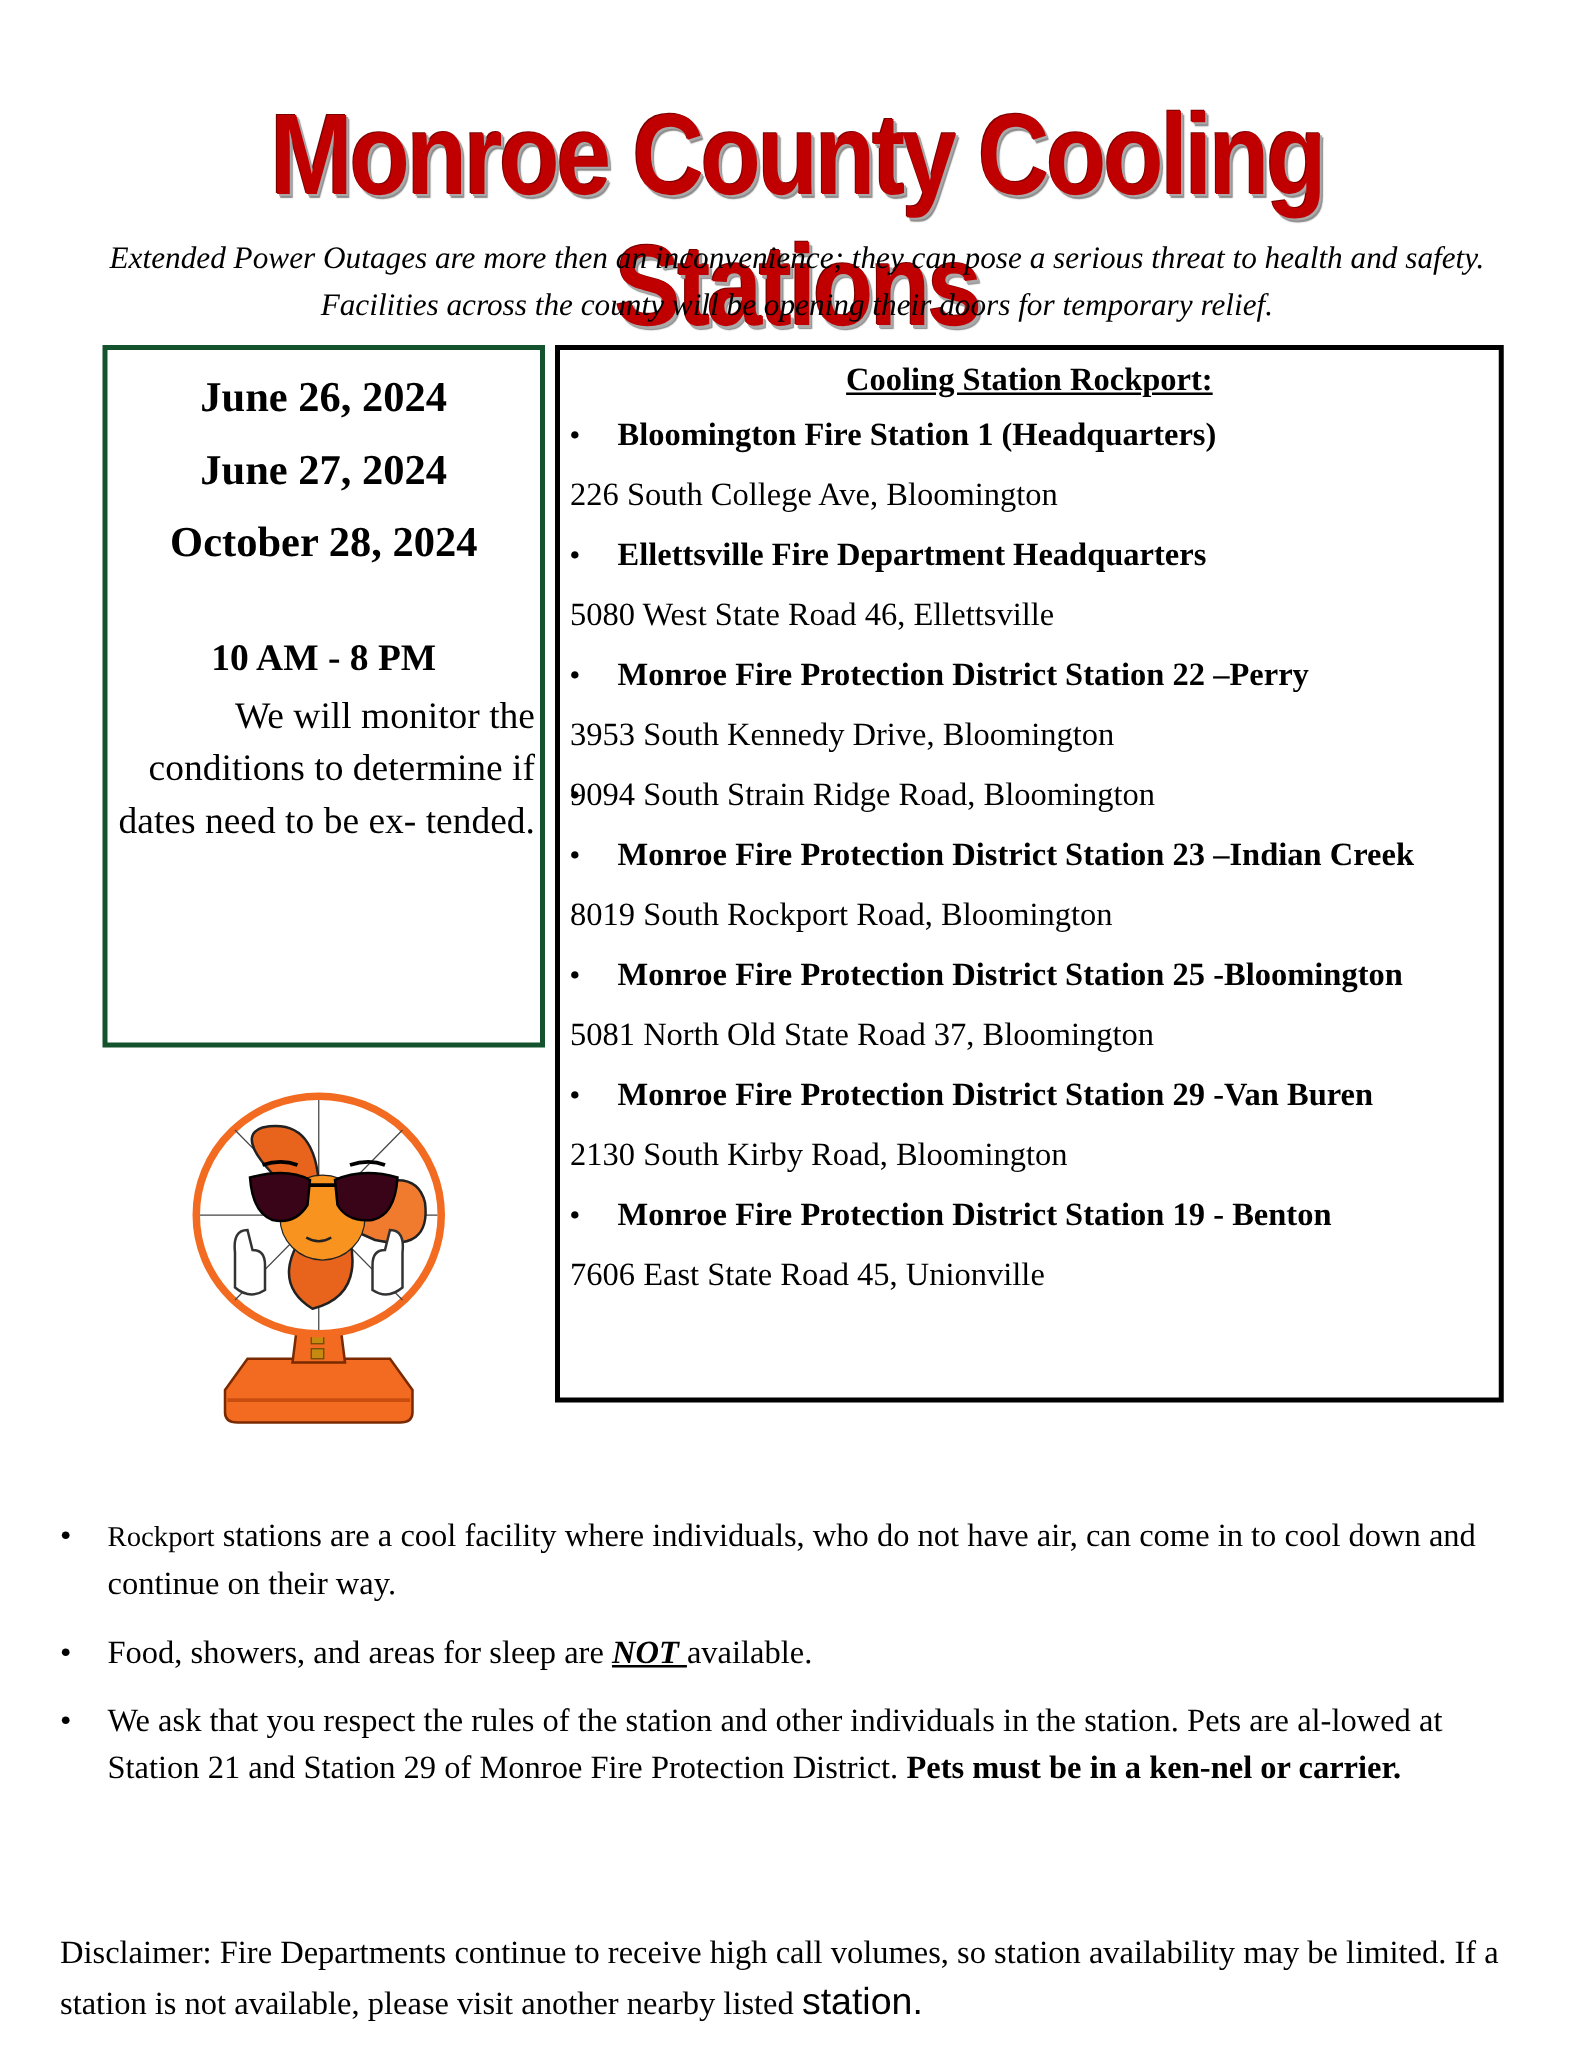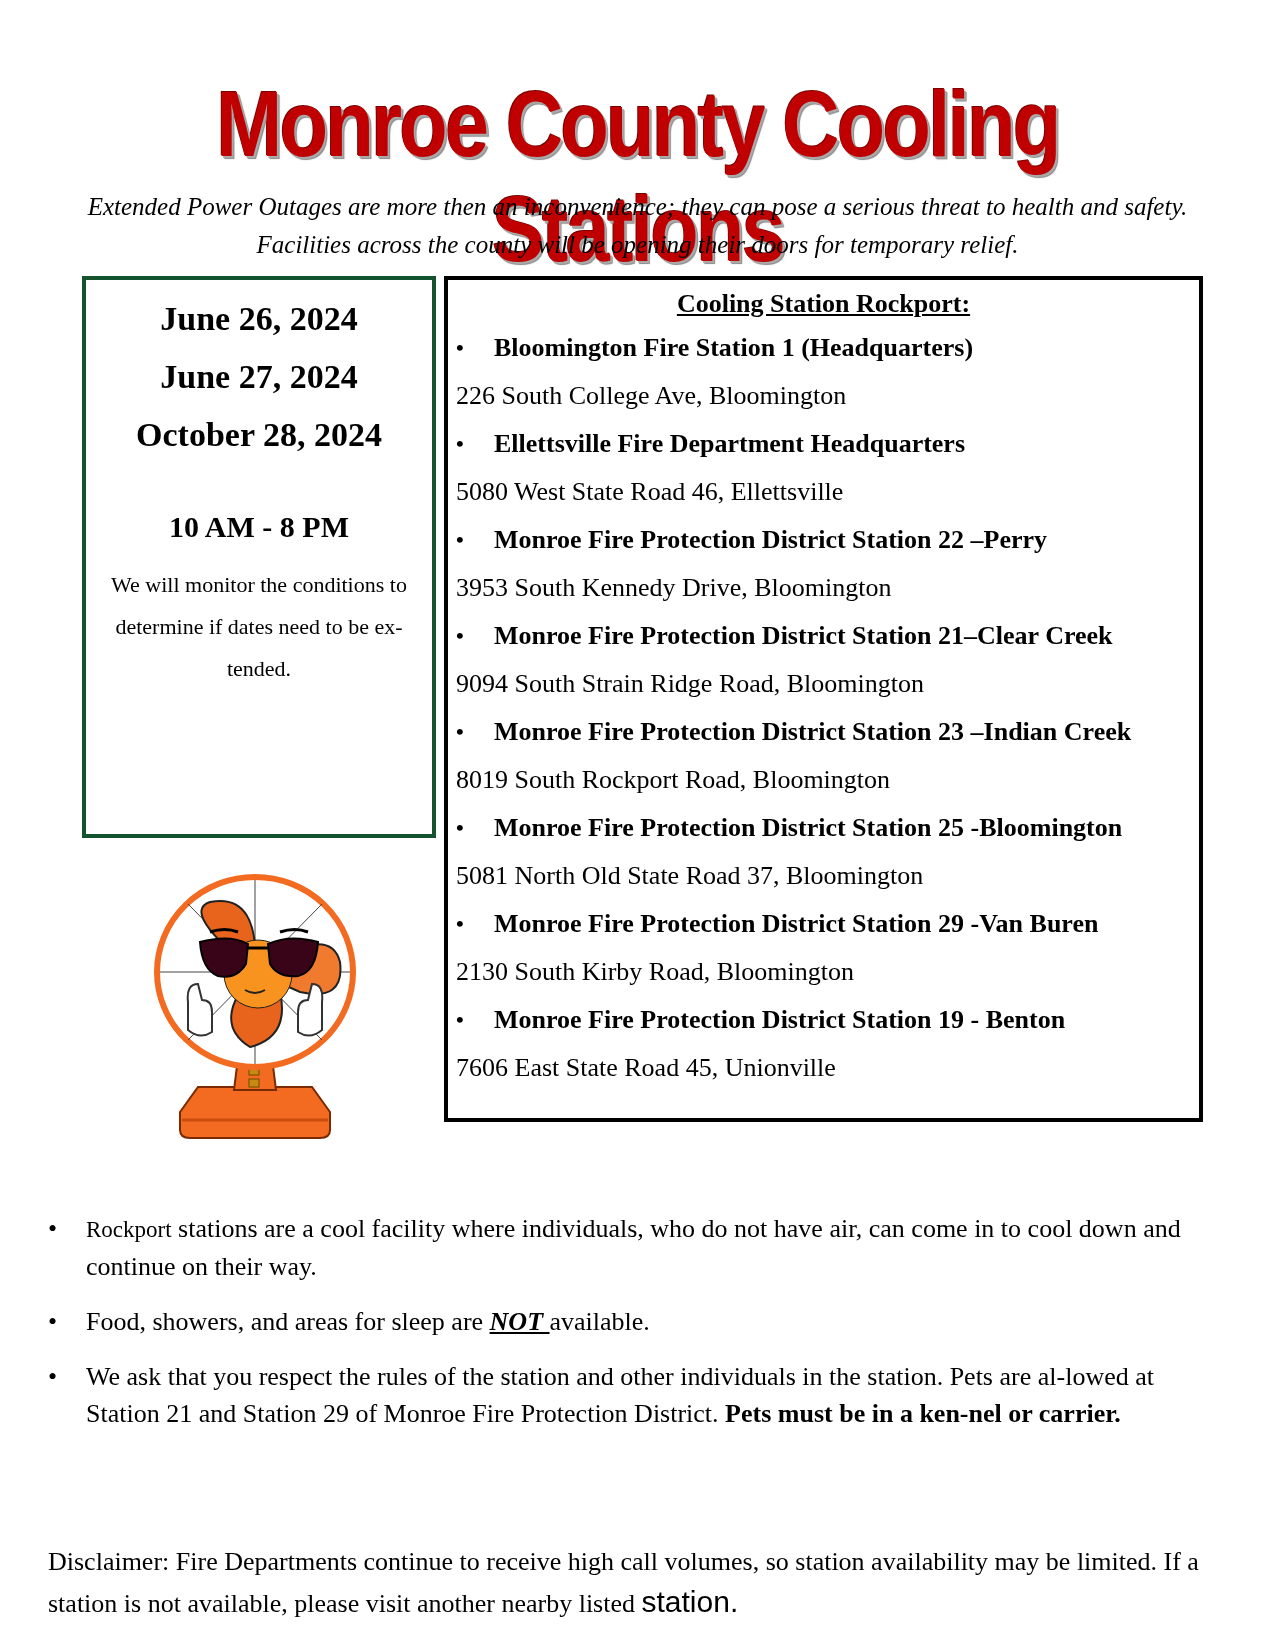--- a/index.html
+++ b/index.html
@@ -10,21 +10,21 @@
            font-size: 92px; letter-spacing: -3px; color: #c00000;
            transform: scaleX(0.86); transform-origin: center;
            text-shadow: 2px 2px 0 #a9a9a9, 3px 3px 1px #8a8a8a, -1px -1px 0 #7a0000; }
   .intro { position: absolute; left: 60px; top: 188px; width: 1155px; text-align: center;
            font-style: italic; font-size: 25px; line-height: 38px; }
   .datebox { position: absolute; left: 82px; top: 276px; width: 346px; height: 554px;
              border: 4px solid #14532d; box-sizing: content-box; }
   .dates { margin-top: 10px; text-align: center; }
   .date { font-weight: bold; font-size: 34px; line-height: 58px; }
   .hours { text-align: center; font-weight: bold; font-size: 30px; margin-top: 46px; }
-  .monitor { text-align: center; font-size: 22px; line-height: 42px; margin-top: 20px; padding: 0 4px; }
+  .monitor { text-align: right; font-size: 30px; line-height: 42px; margin-top: 8px; padding: 0 4px; }
   .locbox { position: absolute; left: 444px; top: 276px; width: 751px; height: 838px;
             border: 4px solid #000; box-sizing: content-box; }
   .loc-heading { text-align: center; font-weight: bold; text-decoration: underline;
                  font-size: 26px; margin-top: 8px; line-height: 32px; }
   .stations { list-style: none; margin: 4px 0 0 0; padding: 0 0 0 8px; }
   .station-name { font-weight: bold; font-size: 26px; line-height: 48px; position: relative; padding-left: 38px;
                   white-space: nowrap; }
   .station-name .bullet { position: absolute; left: 0; top: 0; font-size: 22px; }
   .station-addr { font-size: 26px; line-height: 48px; white-space: nowrap; }
   .fan { position: absolute; left: 140px; top: 872px; width: 230px; height: 280px; }
@@ -62,21 +62,21 @@
     </li>
     <li>
       <div class="station-name"><span class="bullet">•</span><span>Ellettsville Fire Department Headquarters</span></div>
       <div class="station-addr">5080 West State Road 46, Ellettsville</div>
     </li>
     <li>
       <div class="station-name"><span class="bullet">•</span><span>Monroe Fire Protection District Station 22 –Perry</span></div>
       <div class="station-addr">3953 South Kennedy Drive, Bloomington</div>
     </li>
     <li>
-      <div class="station-name"><span class="bullet">•</span><span>Monroe Fire Protection District Station 21–Clear Creek</span></div>
+      <div class="station-name"><span class="bullet">•</span></div>
       <div class="station-addr">9094 South Strain Ridge Road, Bloomington</div>
     </li>
     <li>
       <div class="station-name"><span class="bullet">•</span><span>Monroe Fire Protection District Station 23 –Indian Creek</span></div>
       <div class="station-addr">8019 South Rockport Road, Bloomington</div>
     </li>
     <li>
       <div class="station-name"><span class="bullet">•</span><span>Monroe Fire Protection District Station 25 -Bloomington</span></div>
       <div class="station-addr">5081 North Old State Road 37, Bloomington</div>
     </li>

